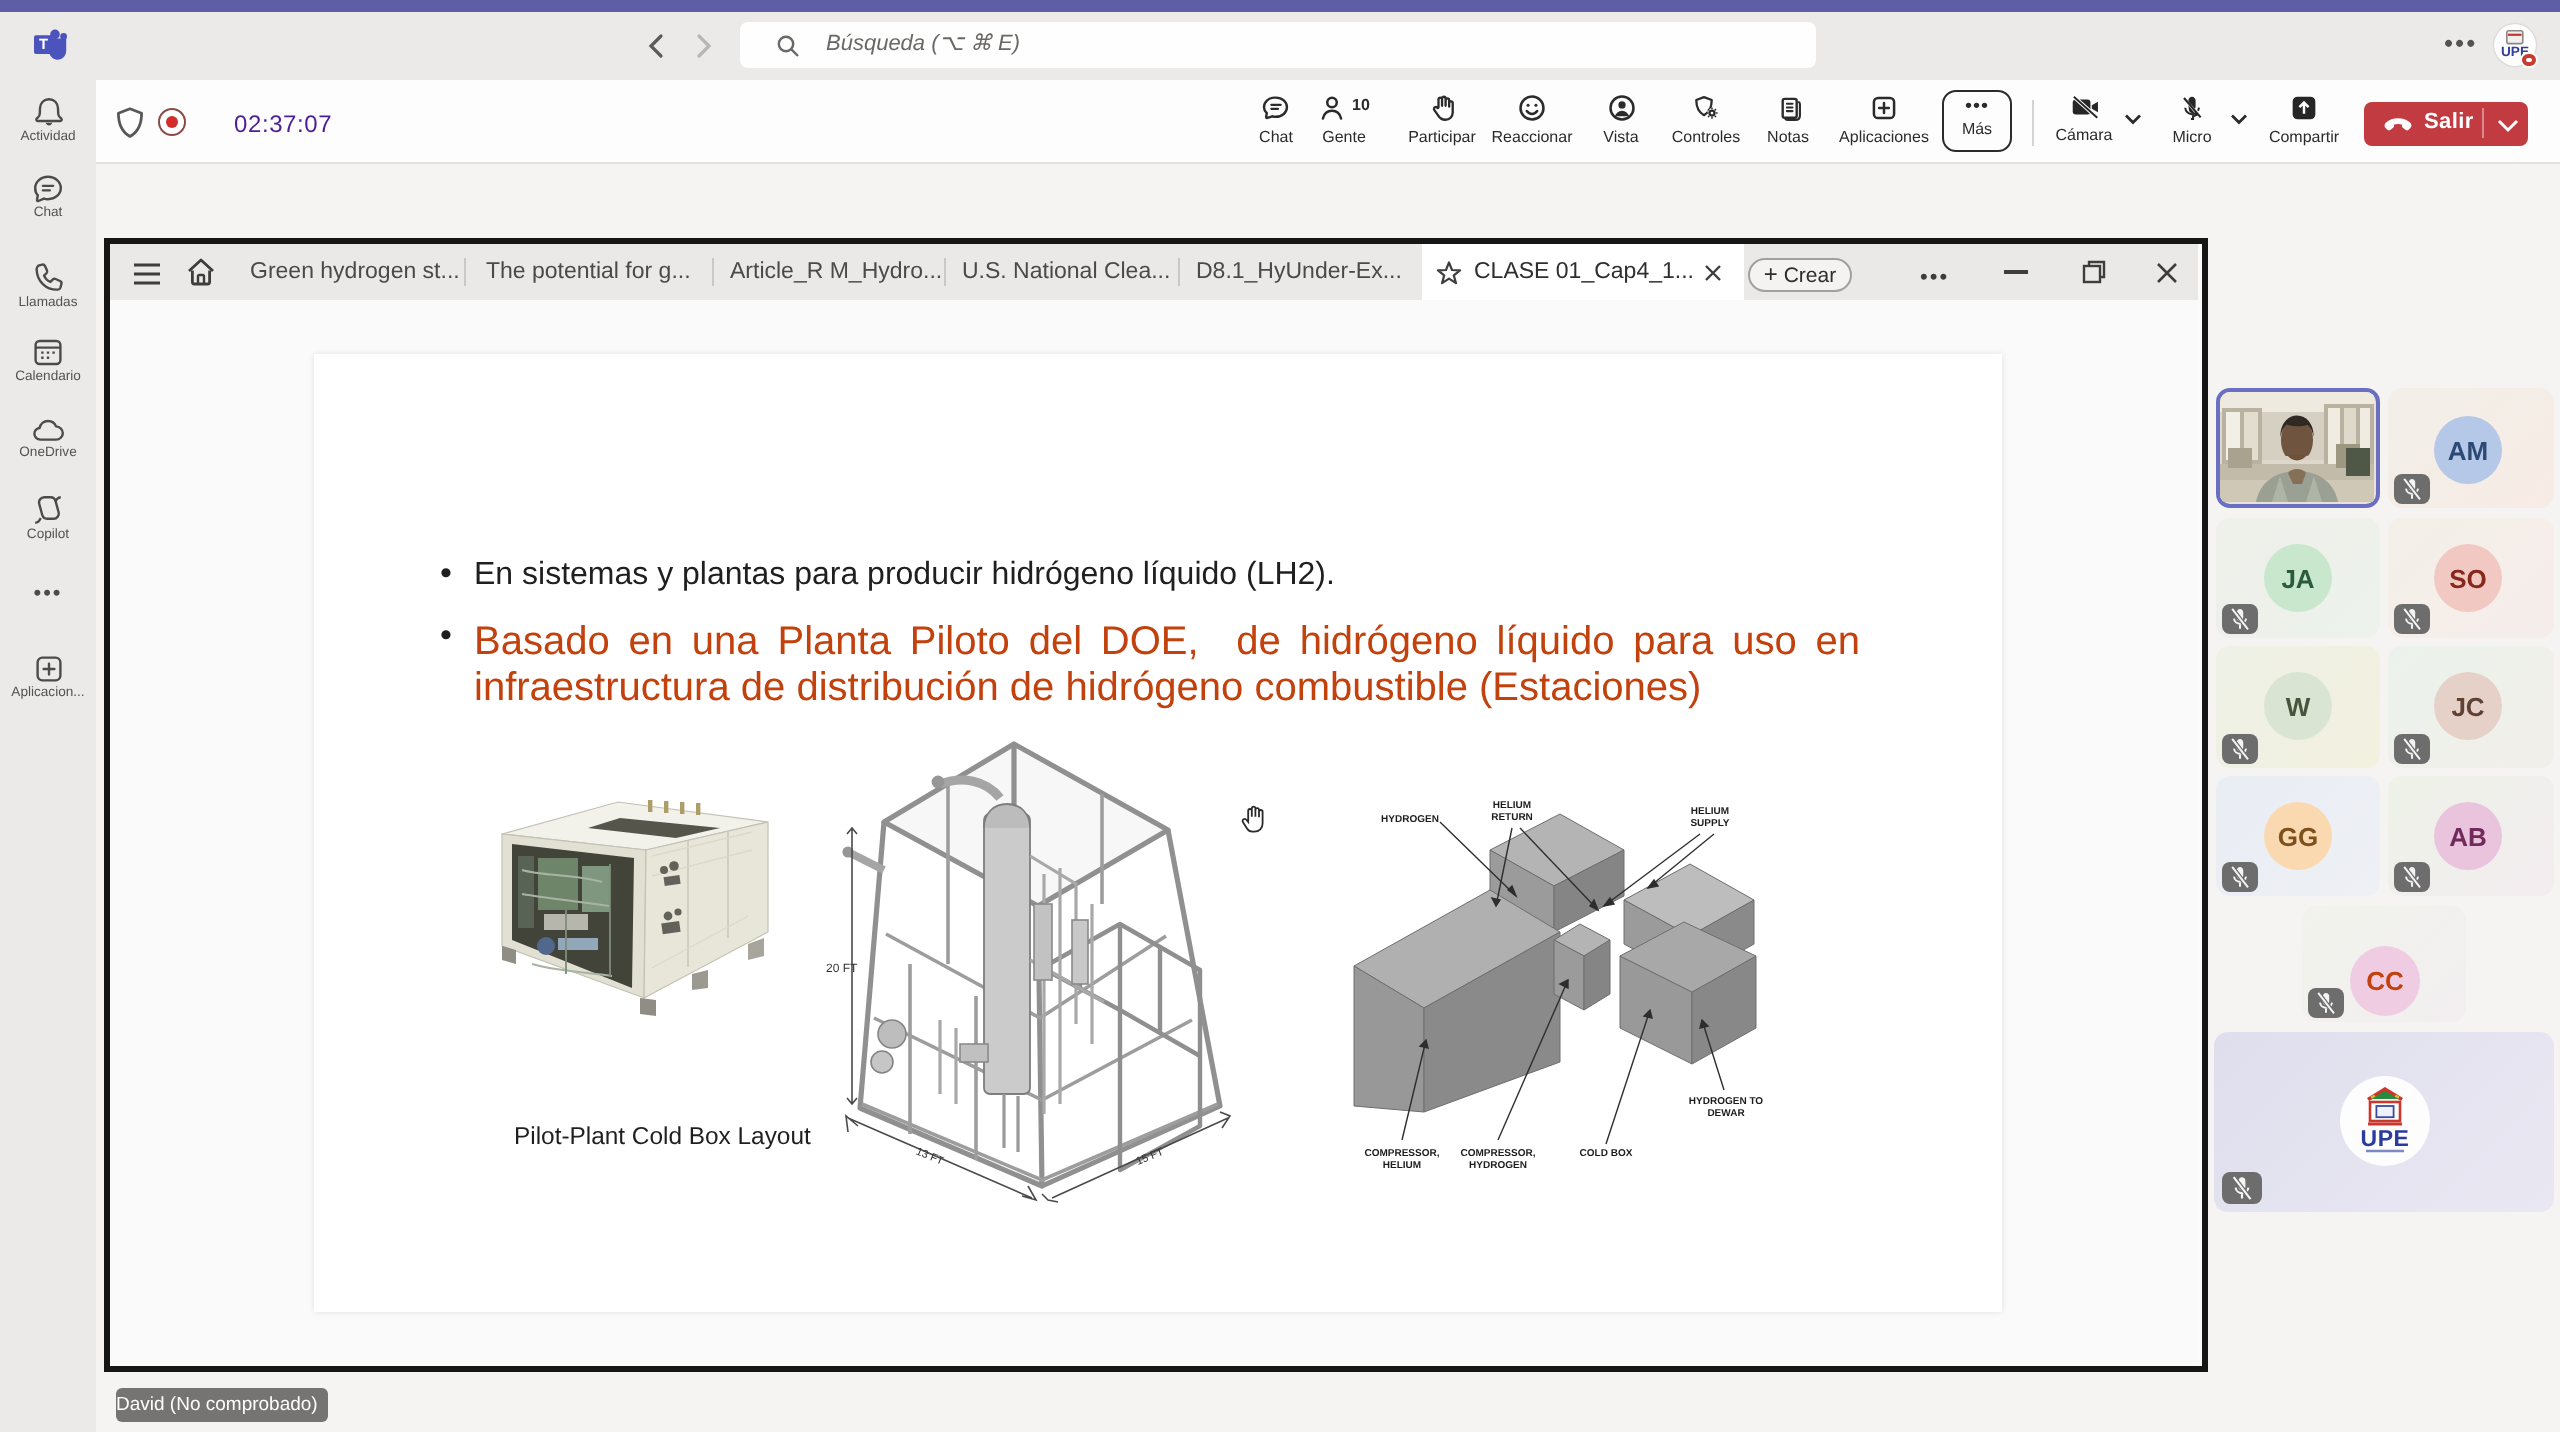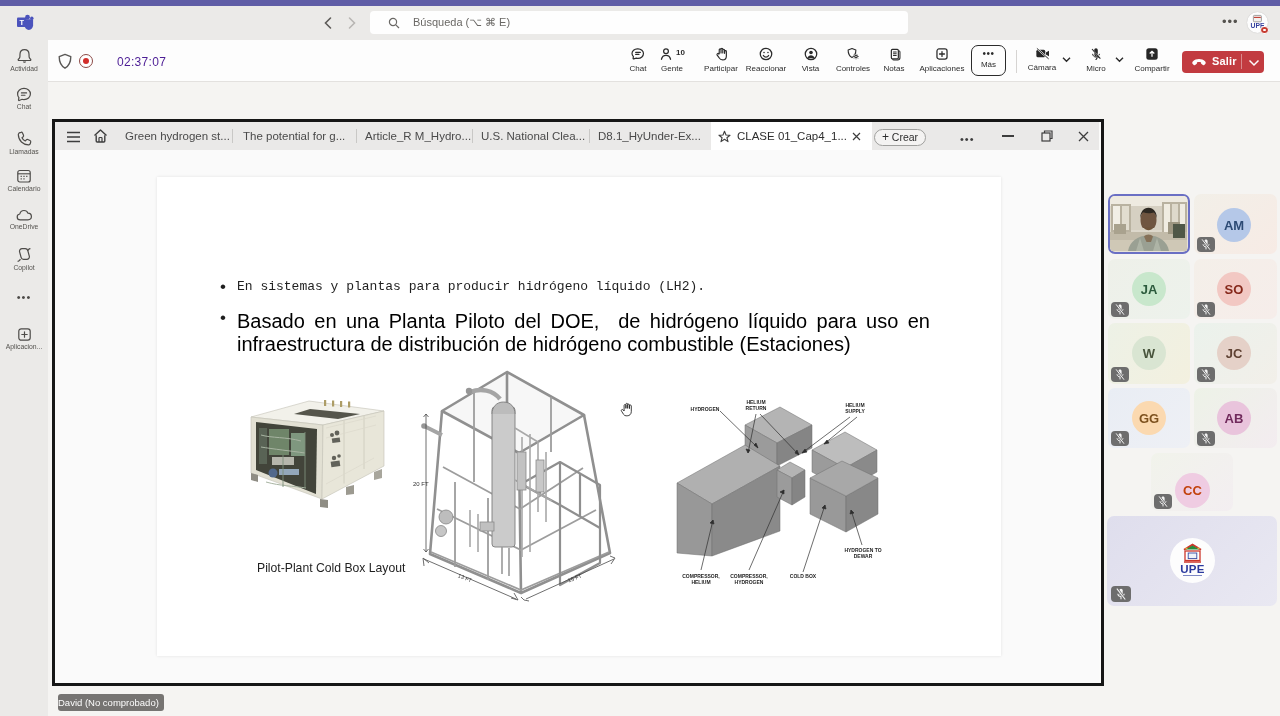--- a/index.html
+++ b/index.html
@@ -9,21 +9,21 @@
   
   #purplebar { left:0; top:0; width:1280px; height:6px; background:#5f5da6; }
   #titlebar { left:0; top:6px; width:1280px; height:34px; background:#ebeae8; }
   #toolbar { left:48px; top:40px; width:1232px; height:42px; background:#fdfdfd; border-bottom:1px solid #e3e1df; }
   #sidebar { left:0; top:40px; width:48px; height:676px; background:#ebeae8; }
   #stage { left:48px; top:83px; width:1232px; height:633px; background:#f5f4f2; }
   .sideitem { position:absolute; width:48px; text-align:center; color:#494846; }
   .sideitem .lbl { font-size:6.8px; color:#55534f; margin-top:1px; }
   .sideitem svg { display:block; margin:0 auto; }
   
-  #search { left:370px; top:11px; width:538px; height:23px; background:#fefefe; border-radius:4px; color:#6a6865; font-size:11px; line-height:23px; }
+  #search { left:370px; top:11px; width:538px; height:23px; background:#fefefe; border-radius:4px; color:#6a6865; font-size:11px; line-height:23px;font-style:italic; }
   
   .tbtn { position:absolute; text-align:center; color:#2b2b2b; }
   .tbtn .lbl { font-size:8px; color:#2b2b2b; margin-top:3px; white-space:nowrap; }
   .tbtn svg { display:block; margin:0 auto; }
   
   #win { left:52px; top:119px; width:1052px; height:567px; border:3px solid #161616; background:#fbfbfa; }
   #tabbar { position:absolute; left:0; top:0; width:1044px; height:28px; background:#eae9e8; }
   .tab { position:absolute; top:0; height:28px; font-size:11.5px; color:#4a4a4a; line-height:28px; white-space:nowrap; overflow:hidden; }
   .tabsep { position:absolute; top:7px; width:1px; height:14px; background:#c9c8c6; }
   #content { position:absolute; left:0; top:28px; width:1044px; height:532px; background:#fafafa; }
@@ -423,23 +423,23 @@
         <rect x="1" y="3" width="8" height="8" fill="none" stroke="#3d3d3d" stroke-width="1.2"></rect>
         <path d="M3.5 3V1h7.5v7.5H9" fill="none" stroke="#3d3d3d" stroke-width="1.2"></path>
       </svg>
     <svg class="abs" style="left:1023px;top:8.5px" width="11" height="11" viewBox="0 0 11 11">
         <path d="M1 1l9 9M10 1 1 10" stroke="#3d3d3d" stroke-width="1.3"></path>
       </svg>
   </div>
   <div id="content">
     <div id="page">
       <div class="abs" style="left:63px;top:100px;font-size:17px;color:#1f1f1f;">•</div>
-      <div class="abs" id="b1" style="left:80px;top:102px;font-size:13px;color:#1f1f1f;font-family:Liberation Mono, monospace;">En sistemas y plantas para producir hidrógeno líquido (LH2).</div>
+      <div class="abs" id="b1" style="left:80px;top:102px;font-size:16px;color:#1f1f1f;">En sistemas y plantas para producir hidrógeno líquido (LH2).</div>
       <div class="abs" style="left:63px;top:131px;font-size:17px;color:#1f1f1f;">•</div>
-      <div class="abs" id="b2" style="left:80px;top:133px;width:693px;font-size:20px;line-height:22.5px;color:#000000;text-align:justify;">Basado en una Planta Piloto del DOE,&nbsp; de hidrógeno líquido para uso en infraestructura de distribución de hidrógeno combustible (Estaciones)</div>
+      <div class="abs" id="b2" style="left:80px;top:133px;width:693px;font-size:20px;line-height:22.5px;color:#c2410c;text-align:justify;">Basado en una Planta Piloto del DOE,&nbsp; de hidrógeno líquido para uso en infraestructura de distribución de hidrógeno combustible (Estaciones)</div>
       <div class="abs" id="cap1" style="left:100px;top:384px;font-size:12.2px;color:#1f1f1f;">Pilot-Plant Cold Box Layout</div>
       <div class="abs" id="img1" style="left:91px;top:219px"><svg width="140" height="118" viewBox="0 0 140 118">
 
         <polygon points="3,21 61,5 136,15 75,29" fill="#f2f1ea" stroke="#c3c1b5" stroke-width="0.6"></polygon>
         <polygon points="62,13 112,18 90,23 46,18" fill="#55554b"></polygon>
         <rect x="76" y="4" width="2.2" height="6" fill="#ad9d66"></rect>
             <rect x="84" y="4.5" width="2.2" height="6" fill="#ad9d66"></rect>
             <rect x="92" y="5" width="2.2" height="6" fill="#ad9d66"></rect>
             <rect x="100" y="5.5" width="2.2" height="6" fill="#ad9d66"></rect>
 

